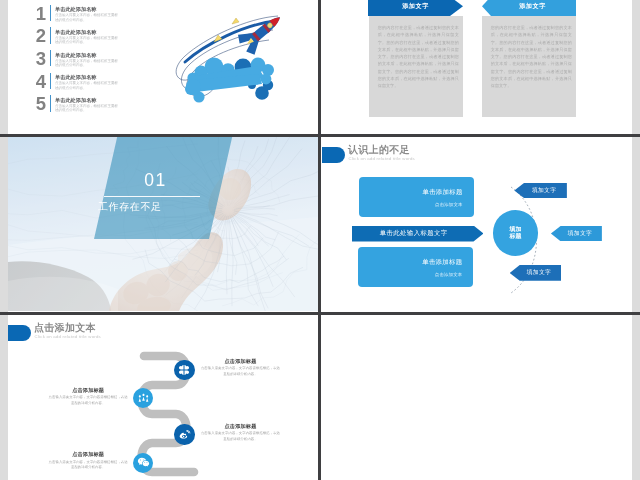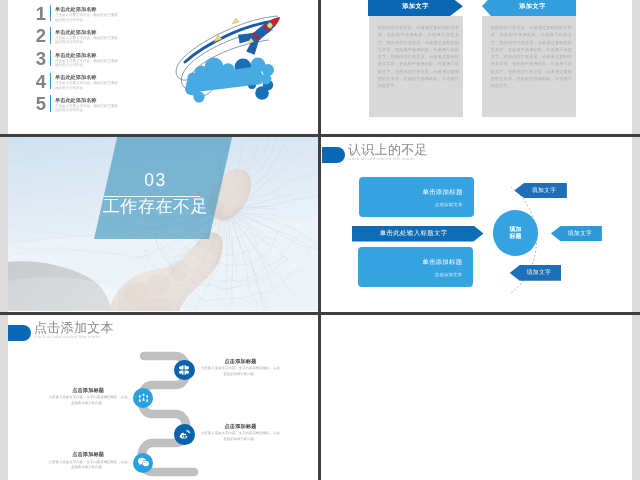--- a/index.html
+++ b/index.html
@@ -38,29 +38,29 @@
   .s3-photo{position:absolute;left:0;top:0;}
   .s3-panel{position:absolute;left:86px;top:-3px;width:115px;height:105px;
             background:rgba(55,145,186,.60);transform:skewX(-12.8deg);
             transform-origin:bottom left;}
   .s3-txt{position:absolute;left:90px;top:3px;width:115px;height:105px;}
   .s3-num{position:absolute;left:0;right:0;top:31px;text-align:center;
           color:#fff;font-size:17.5px;line-height:18px;
           font-weight:400;letter-spacing:1.5px;}
   .s3-rule{position:absolute;left:6px;width:96px;top:55.5px;height:0.9px;
            background:#fff;opacity:.92;}
-  .s3-title{position:absolute;left:0;right:0;top:60px;text-align:center;
-            color:#fff;font-size:17px;line-height:14px;
+  .s3-title{position:absolute;left:0;right:0;top:60px;
+            color:#fff;font-size:10px;line-height:14px;
             letter-spacing:.6px;}
 
   
   .hdr-pill{position:absolute;left:0;top:10.1px;width:23.3px;height:15.8px;
             background:#0a68b4;border-radius:0 8px 8px 0;}
   .hdr-title{position:absolute;left:26px;top:8.4px;color:#8a8a8a;
-             font-size:13px;line-height:10px;font-weight:normal;letter-spacing:.3px;}
+             font-size:10px;line-height:10px;font-weight:bold;letter-spacing:.3px;}
   .hdr-sub{position:absolute;left:26.5px;top:19.4px;color:#c6c6c6;
            font-size:4.3px;line-height:6px;letter-spacing:.25px;}
 
   
   .s4-box{position:absolute;width:115px;height:40px;background:#34a3e0;border-radius:4px;}
   .s4-box-t{position:absolute;right:11px;top:11px;color:#fff;font-size:6.4px;line-height:7px;letter-spacing:.3px;}
   .s4-box-s{position:absolute;right:11px;top:25px;color:#e8f4fc;font-size:4.4px;line-height:5px;letter-spacing:.2px;}
   .s4-arrow-main{position:absolute;left:29.8px;top:88.5px;width:131.7px;height:16px;
                  background:#0e6cb4;clip-path:polygon(0 0, 121.7px 0, 131.7px 50%, 121.7px 100%, 0 100%);
                  display:flex;align-items:center;justify-content:center;}
@@ -339,21 +339,21 @@
             <path d="M280.9 121.2 L269.4 129.8 L259.4 139.9 L245.9 144.6 L232.3 148.4 L218.2 152.8 L204.1 148.3 L188.9 147.9 L177.9 137.6 L164.9 130.6 L155.1 119.6 L148.8 106.4 L146.6 92.0 L139.7 78.5 L144.9 64.2"></path>
             <path d="M295.0 130.3 L281.9 136.5 L273.3 146.6 L262.8 155.1 L249.0 156.5 L236.8 161.0 L223.8 161.7 L210.8 162.1 L196.8 164.1 L185.9 154.8 L174.1 149.3 L161.9 143.8 L153.0 133.9 L140.9 126.2 L137.1 112.6"></path>
           </g>
 
         <rect x="0" y="0" width="310" height="174" fill="#dfecf6" opacity="0.35"></rect>
         <path d="M0 144 C 40 136, 80 140, 110 152 L 110 174 L 0 174 Z" fill="#ffffff" opacity="0.18"></path>
       </g>
     </svg>
     <div class="s3-panel"></div>
     <div class="s3-txt">
-      <div class="s3-num">03</div>
+      <div class="s3-num">01</div>
       <div class="s3-rule"></div>
       <div class="s3-title">工作存在不足</div>
     </div>
   </div>
   <div class="slide" id="s4" style="left:322px;top:137px">
     <div class="hdr-pill"></div>
     <div class="hdr-title">认识上的不足</div>
     <div class="hdr-sub">Click on add related title words</div>
 
     <div class="s4-box" style="left:36.6px;top:40.3px">

